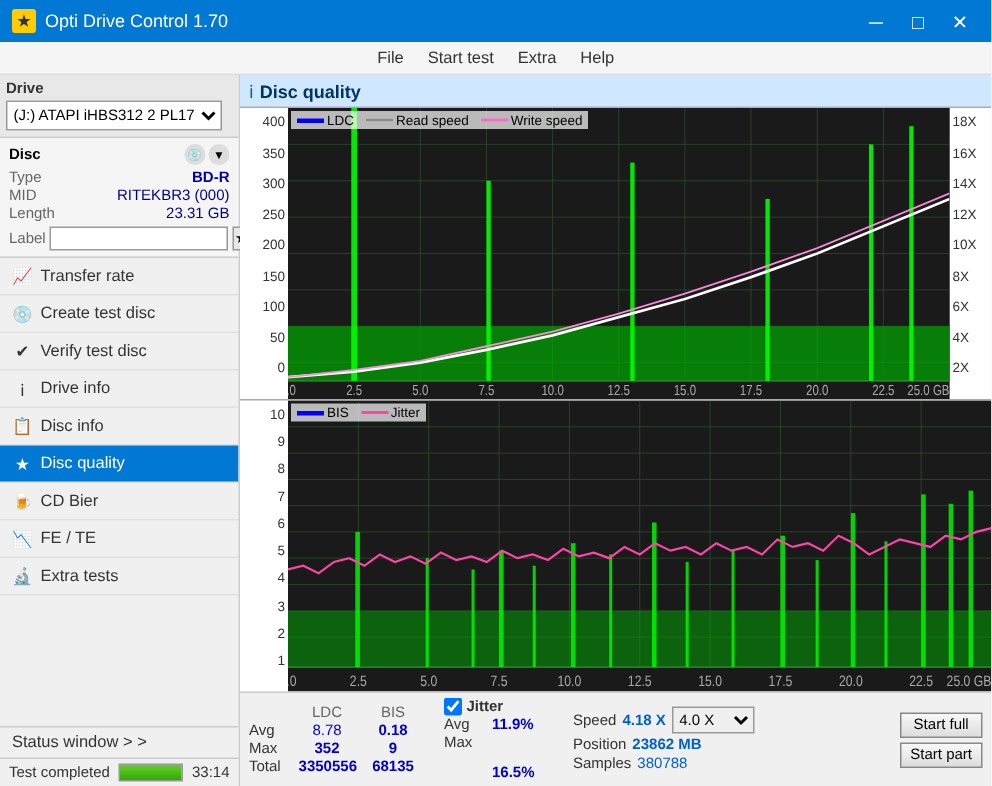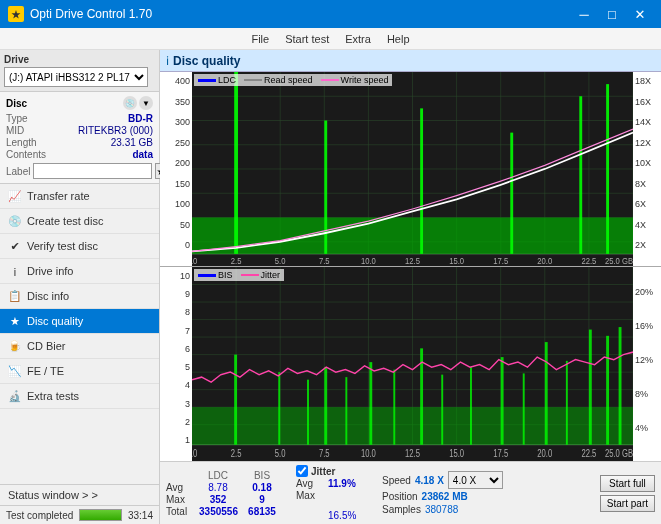--- a/index.html
+++ b/index.html
@@ -139,24 +139,20 @@
         <span class="disc-key">Type</span>
         <span class="disc-val">BD-R</span>
       </div>
       <div class="disc-row">
         <span class="disc-key">MID</span>
         <span class="disc-val-r">RITEKBR3 (000)</span>
       </div>
       <div class="disc-row">
         <span class="disc-key">Length</span>
         <span class="disc-val-r">23.31 GB</span>
-      </div>
-      <div class="disc-row">
-        <span class="disc-key">Contents</span>
-        <span class="disc-val">data</span>
       </div>
       <div class="label-row">
         <span class="label-text">Label</span>
         <input class="label-input" type="text" style="">
         <div class="label-star">★</div>
       </div>
     </div>
 
     <div class="nav-list">
       <div class="nav-item">
@@ -404,27 +400,20 @@
               <text x="138" y="152" fill="#aaa" font-size="8" text-anchor="middle">7.5</text>
               <text x="184" y="152" fill="#aaa" font-size="8" text-anchor="middle">10.0</text>
               <text x="230" y="152" fill="#aaa" font-size="8" text-anchor="middle">12.5</text>
               <text x="276" y="152" fill="#aaa" font-size="8" text-anchor="middle">15.0</text>
               <text x="322" y="152" fill="#aaa" font-size="8" text-anchor="middle">17.5</text>
               <text x="368" y="152" fill="#aaa" font-size="8" text-anchor="middle">20.0</text>
               <text x="414" y="152" fill="#aaa" font-size="8" text-anchor="middle">22.5</text>
               <text x="460" y="152" fill="#aaa" font-size="8" text-anchor="end">25.0 GB</text>
             </svg>
           </div>
-          <div class="y-axis-right" style="justify-content:space-around; padding-top:8px;">
-            <span>20%</span>
-              <span>16%</span>
-              <span>12%</span>
-              <span>8%</span>
-              <span>4%</span>
-          </div>
         </div>
       </div>
 
     </div>
 
     <div class="stats-bar" style="height:auto; flex-shrink:0;">
 
       <div style="display:flex; flex-direction:column; gap:1px; font-size:10px;">
         <div style="display:grid; grid-template-columns: 28px 40px 40px; gap:1px 4px;">
           <span></span>
@@ -452,21 +441,21 @@
         <div style="display:flex; align-items:center; gap:3px;">
           <input type="checkbox" checked="" style="width: 12px; height: 12px;">
           <span style="color:#333; font-weight:bold;">Jitter</span>
         </div>
         <div style="display:grid; grid-template-columns: 28px 40px; gap:1px 4px;">
           <span style="color:#333;">Avg</span>
           <span style="color:#0000cc; font-weight:bold;">11.9%</span>
         </div>
         <div style="display:grid; grid-template-columns: 28px 40px; gap:1px 4px;">
           <span style="color:#333;">Max</span>
-          <span style="color:#0000cc; font-weight:normal;margin-top:20px;">16.5%</span>
+          <span style="color:#0000cc; font-weight:bold;margin-top:20px;">16.5%</span>
         </div>
       </div>
 
       <div style="display:flex; flex-direction:column; gap:2px; font-size:10px; margin-left:6px;">
         <div style="display:flex; align-items:center; gap:4px;">
           <span style="color:#333;">Speed</span>
           <span style="color:#0060cc; font-weight:bold;">4.18 X</span>
           <select style="height:18px; font-size:10px; border:1px solid #999; width:55px;">
             <option>4.0 X</option>
           </select>

